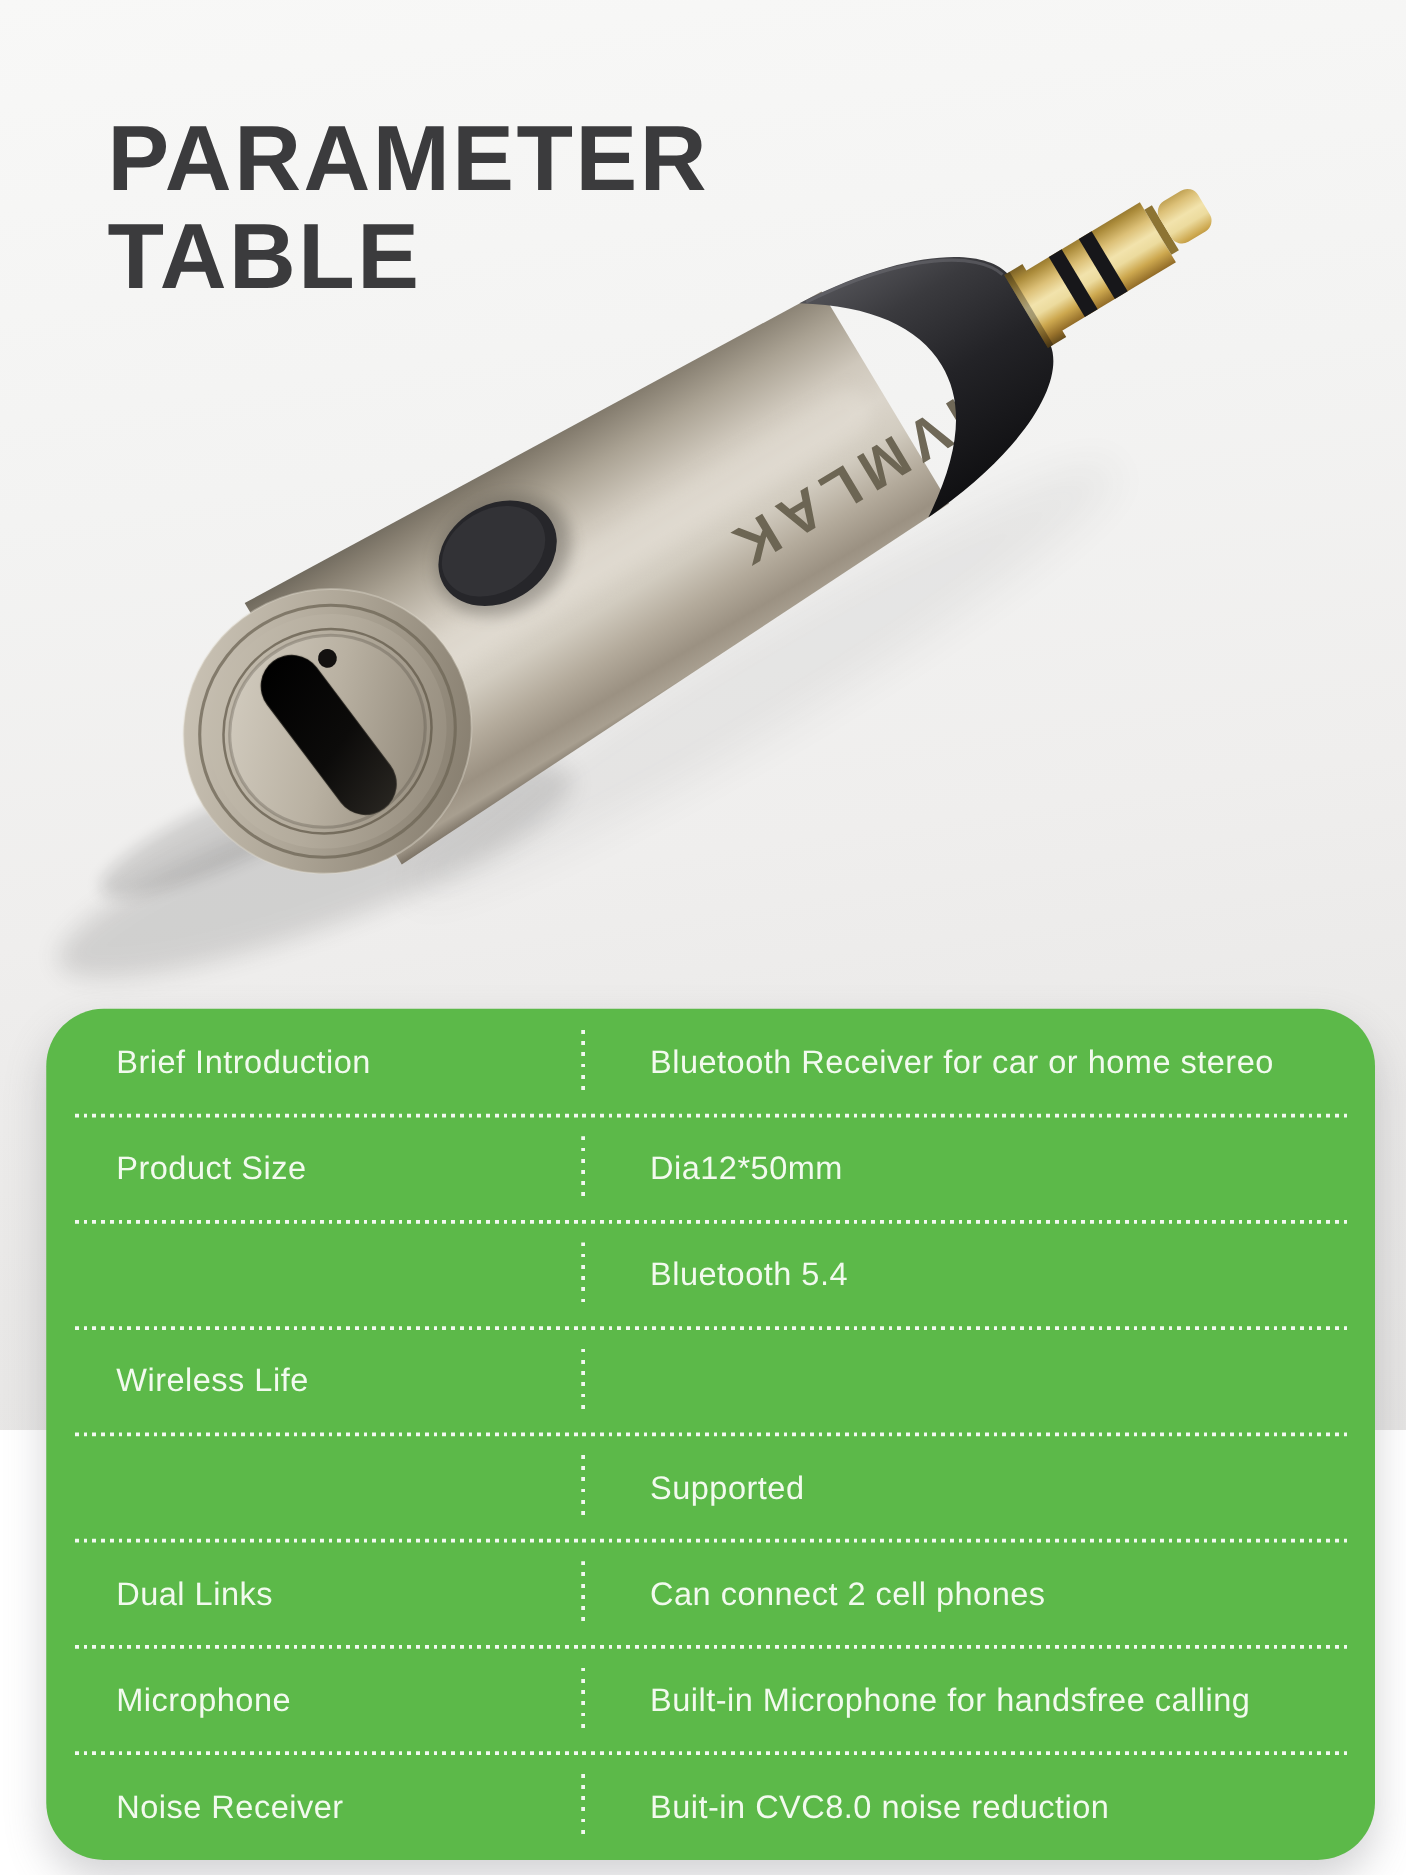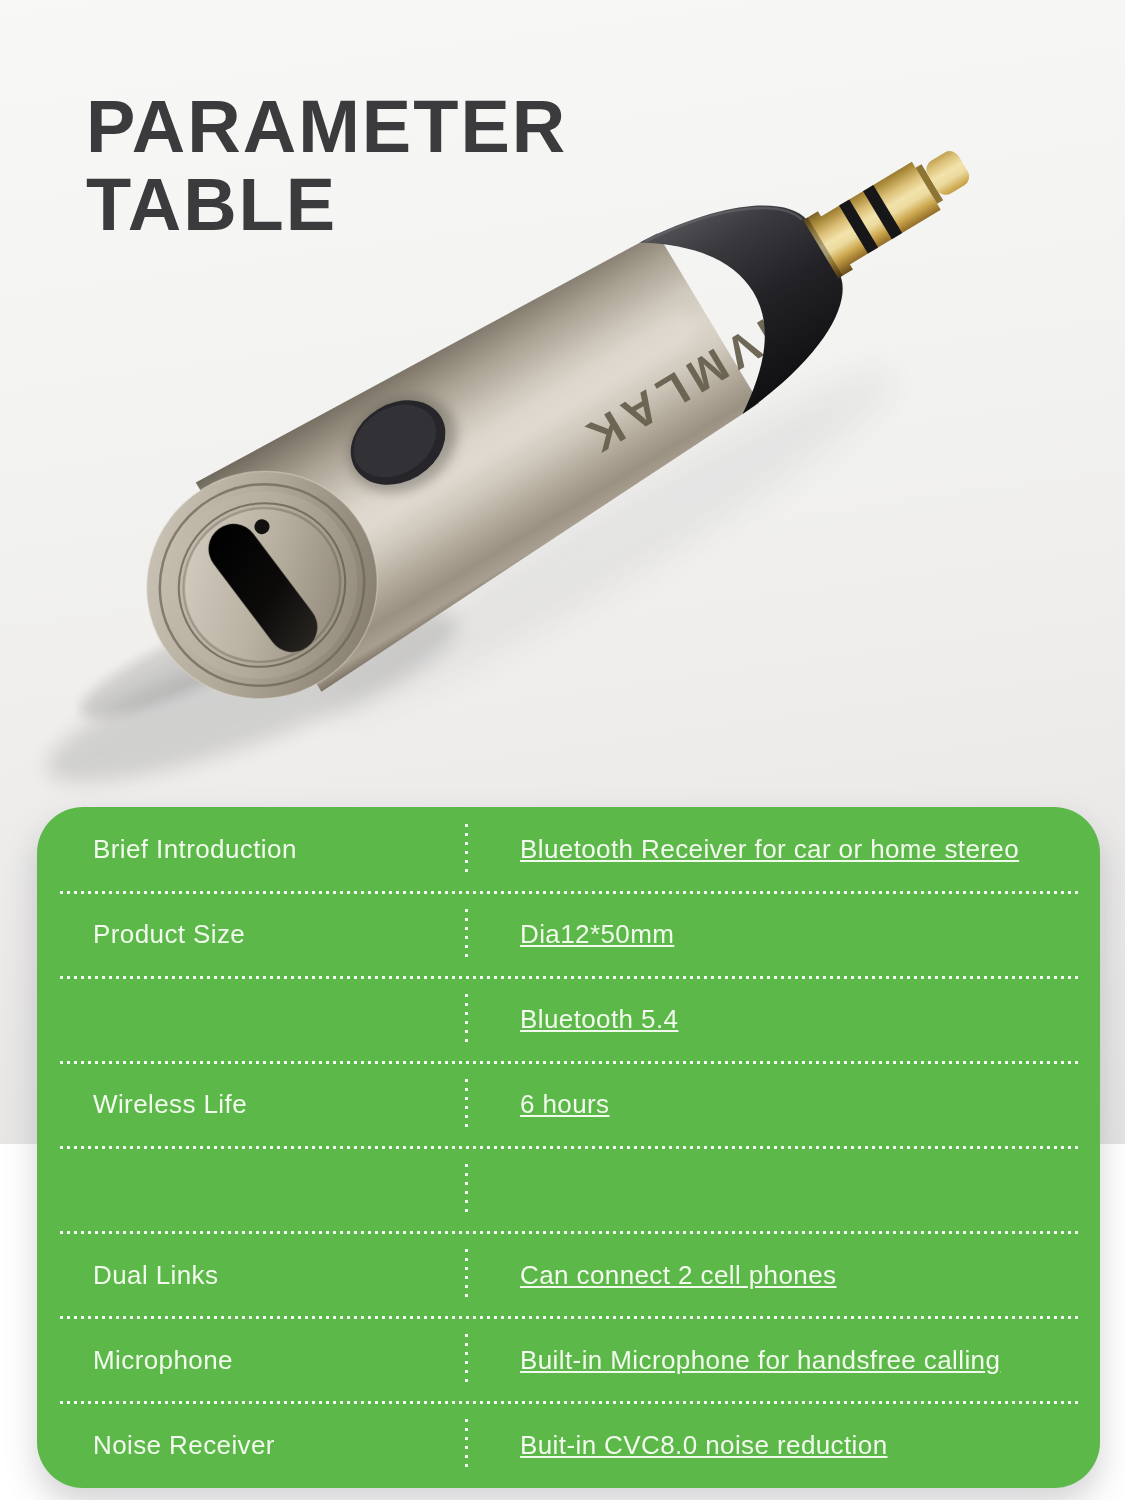--- a/index.html
+++ b/index.html
@@ -33,21 +33,21 @@
   .param-row + .param-row::before {
     content:""; position:absolute; top:-1.5px; left:23px; right:21px; height:3px;
     background:repeating-linear-gradient(90deg, rgba(255,255,255,.92) 0 3px, rgba(255,255,255,0) 3px 7px);
   }
   .row-label { position:absolute; left:56px; }
   .row-divider {
     position:absolute; left:428px; top:50%; transform:translateY(-50%);
     width:3px; height:52px;
     background:repeating-linear-gradient(180deg, rgba(255,255,255,.92) 0 3px, rgba(255,255,255,0) 3px 9px);
   }
-  .row-value { position:absolute; left:483px; right:24px;text-decoration:underline; }
+  .row-value { position:absolute; left:483px; right:24px; }
 </style>
 </head>
 <body>
 
 <div class="stage">
 
   <div class="page-title">
     <div>PARAMETER</div>
     <div>TABLE</div>
   </div>
@@ -184,25 +184,25 @@
 
 
   <div class="param-row">
     <span class="row-divider"></span>
     <span class="row-value">Bluetooth 5.4</span>
   </div>
 
   <div class="param-row">
     <span class="row-label">Wireless Life</span>
     <span class="row-divider"></span>
-    <span class="row-value">6 hours</span>
-  </div>
-
-  <div class="param-row">
-    <span class="row-divider"></span>
+  </div>
+
+  <div class="param-row">
+    <span class="row-divider"></span>
+    <span class="row-value">Supported</span>
   </div>
 
   <div class="param-row">
     <span class="row-label">Dual Links</span>
     <span class="row-divider"></span>
     <span class="row-value">Can connect 2 cell phones</span>
   </div>
 
   <div class="param-row">
     <span class="row-label">Microphone</span>

